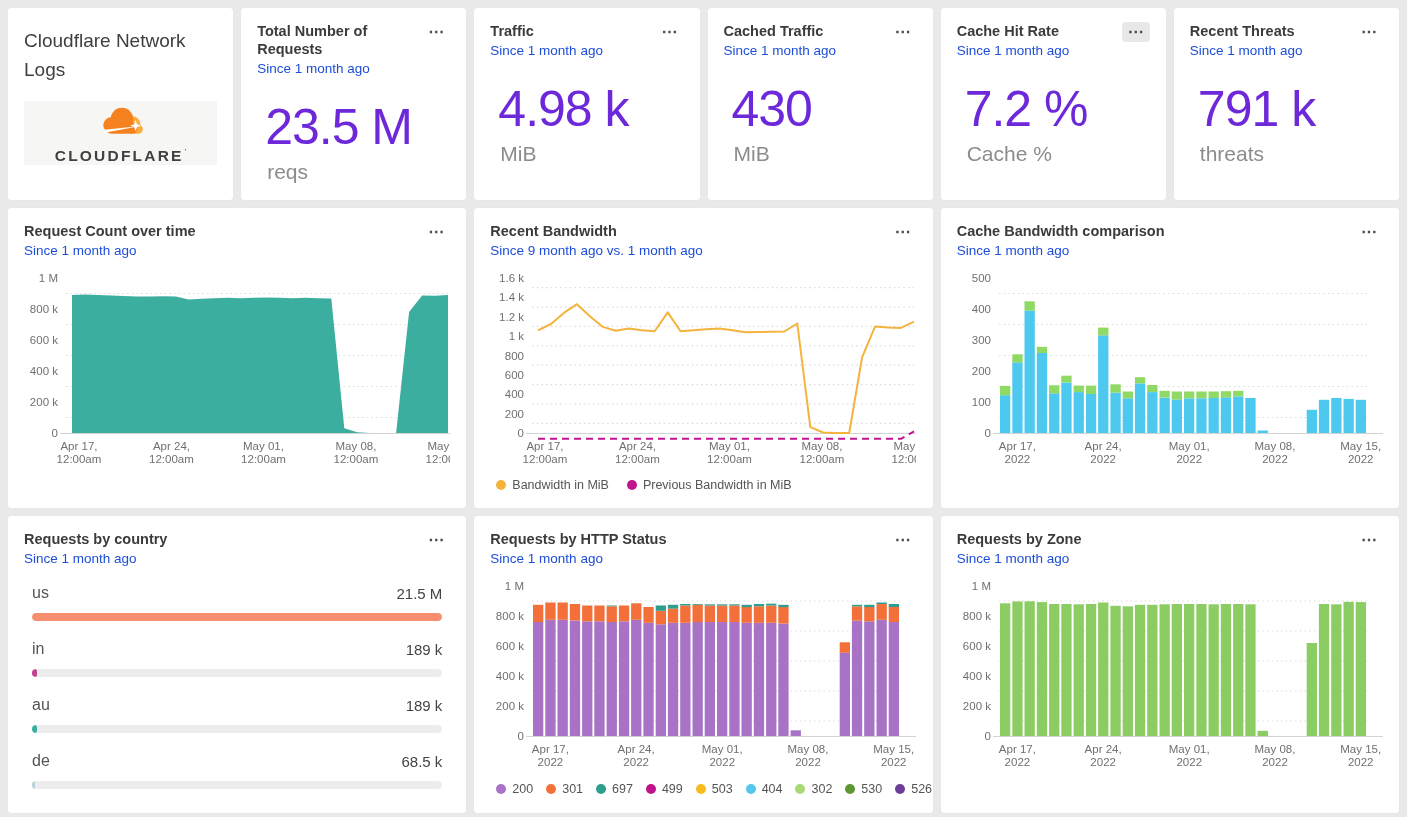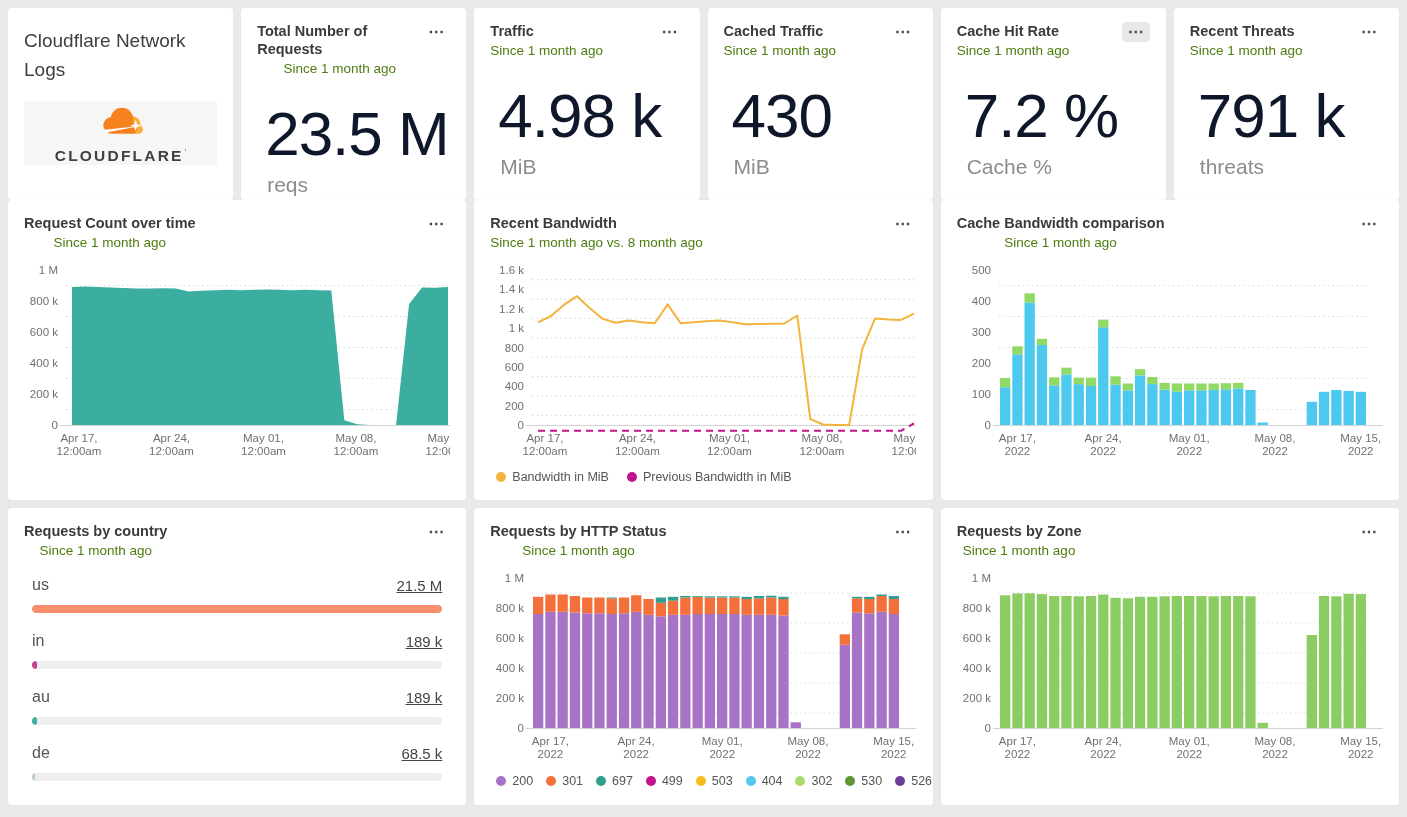--- a/index.html
+++ b/index.html
@@ -1,28 +1,28 @@
 <!DOCTYPE html>
 <html><head>
 <meta charset="utf-8">
 <style>
   html,body{margin:0;padding:0;background:#e9e9e9;width:1407px;height:817px;overflow:hidden;
     font-family:"Liberation Sans",sans-serif;-webkit-font-smoothing:antialiased;}
   .wrap{padding:8px;box-sizing:border-box;}
-  .row1{display:grid;grid-template-columns:repeat(6,1fr);gap:8px;height:192px;}
+  .row1{display:grid;grid-template-columns:repeat(6,1fr);gap:8px;height:192px;margin-bottom:8px;}
   .row2,.row3{display:grid;grid-template-columns:repeat(3,1fr);gap:8px;height:300px;margin-bottom:8px;}
   .row3{height:297px;}
   .panel{background:#fff;border-radius:3px;padding:14px 16px;box-sizing:border-box;position:relative;overflow:hidden;box-shadow:0 0 1px rgba(0,0,0,.10);}
   .phead{display:flex;justify-content:space-between;align-items:flex-start;}
   .ptitle{font-size:14.5px;font-weight:700;color:#3b3b3b;line-height:1.25;}
-  .psub{font-size:13.5px;color:#4d7c0f;margin-top:3px;text-align:center;}
+  .psub{font-size:13.5px;color:#1d4ed8;margin-top:3px;}
   .menu-btn{color:#4a4a4a;font-size:16px;font-weight:700;line-height:14px;padding:3px 6px;border-radius:4px;cursor:pointer;user-select:none;}
   .menu-btn.active{background:#e8e8e8;}
   
-  .stat-value{font-size:62px;color:#0f172a;margin:22px 0 4px 8px;letter-spacing:-1px;white-space:nowrap;}
+  .stat-value{font-size:50px;color:#6d28d9;margin:22px 0 4px 8px;letter-spacing:-1px;white-space:nowrap;}
   .stat-unit{font-size:21px;color:#8c8c8c;margin-left:10px;}
   
   .dash-title{font-size:19px;color:#3f3f3f;line-height:1.55;margin-top:4px;}
   .logo-box{margin-top:16px;background:#f6f6f4;height:64px;display:flex;align-items:center;gap:6px;flex-direction:column;}
   .logo-text{font-size:15.5px;font-weight:700;letter-spacing:2.2px;color:#404041;}
   .logo-mark{font-size:8px;color:#404041;vertical-align:top;margin-left:1px;}
   
   .chart{margin-top:10px;}
   svg{display:block;overflow:hidden;}
   .tick{font-size:11.5px;fill:#707070;font-family:"Liberation Sans",sans-serif;}
@@ -30,21 +30,21 @@
   .axis{stroke:#d4d4d4;stroke-width:1;}
   .legend{display:flex;gap:18px;margin-top:8px;padding-left:6px;font-size:12.5px;color:#555;flex-wrap:nowrap;}
   .legend.compact{gap:13px;}
   .litem{display:inline-flex;align-items:center;cursor:pointer;white-space:nowrap;}
   .dot{width:10px;height:10px;border-radius:50%;display:inline-block;margin-right:6px;flex:0 0 auto;}
   
   #country-rows{margin-top:18px;}
   .crow{margin:0 8px 19px 8px;}
   .crow-top{display:flex;justify-content:space-between;align-items:flex-end;}
   .clab{font-size:16px;color:#555;}
-  .cval{font-size:15px;color:#444;text-decoration:underline;}
+  .cval{font-size:15px;color:#444;}
   .track{height:8px;background:#ededed;border-radius:4px;margin-top:11px;overflow:hidden;}
   .fill{height:8px;border-radius:4px;min-width:3px;}
 </style>
 </head>
 <body>
 
 <div class="wrap">
 
   <div class="row1">
 
@@ -161,21 +161,21 @@
             <text x="424" y="182" text-anchor="middle" class="tick">May 15,</text>
             <text x="424" y="195" text-anchor="middle" class="tick">12:00am</text>
           </svg>
         </div>
     </div>
 
     <div class="panel">
       <div class="phead">
         <div>
           <div class="ptitle">Recent Bandwidth</div>
-          <div class="psub">Since 1 month ago vs. 8 month ago</div>
+          <div class="psub">Since 9 month ago vs. 1 month ago</div>
         </div>
         <div class="menu-btn">⋯</div>
       </div>
       <div class="chart" id="c-bandwidth">
           <svg width="426" height="202">
             <text x="34" y="169" text-anchor="end" class="tick">0</text>
             <line x1="42" y1="155.3125" x2="424" y2="155.3125" class="grid"></line>
             <text x="34" y="149.625" text-anchor="end" class="tick">200</text>
             <line x1="42" y1="135.9375" x2="424" y2="135.9375" class="grid"></line>
             <text x="34" y="130.25" text-anchor="end" class="tick">400</text>

